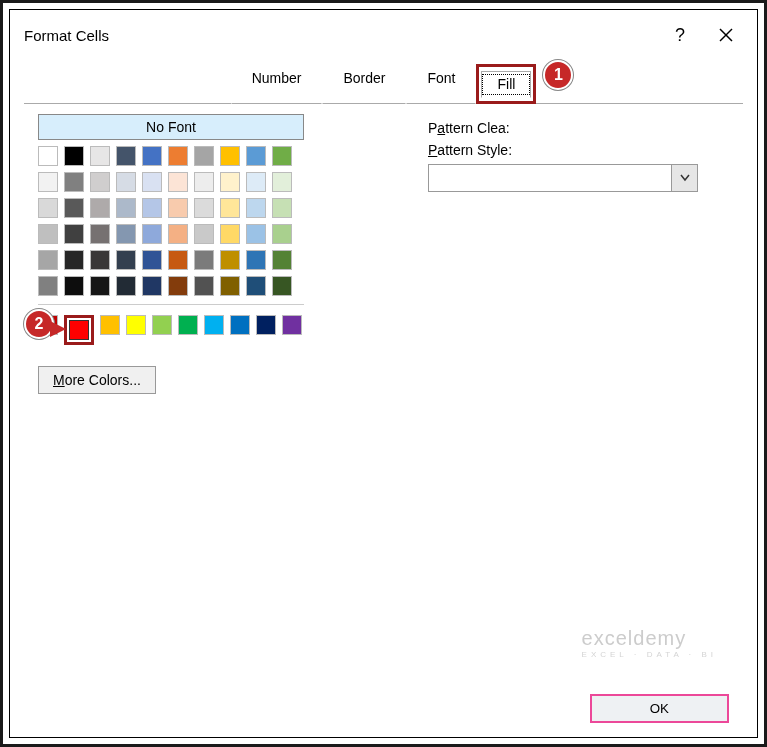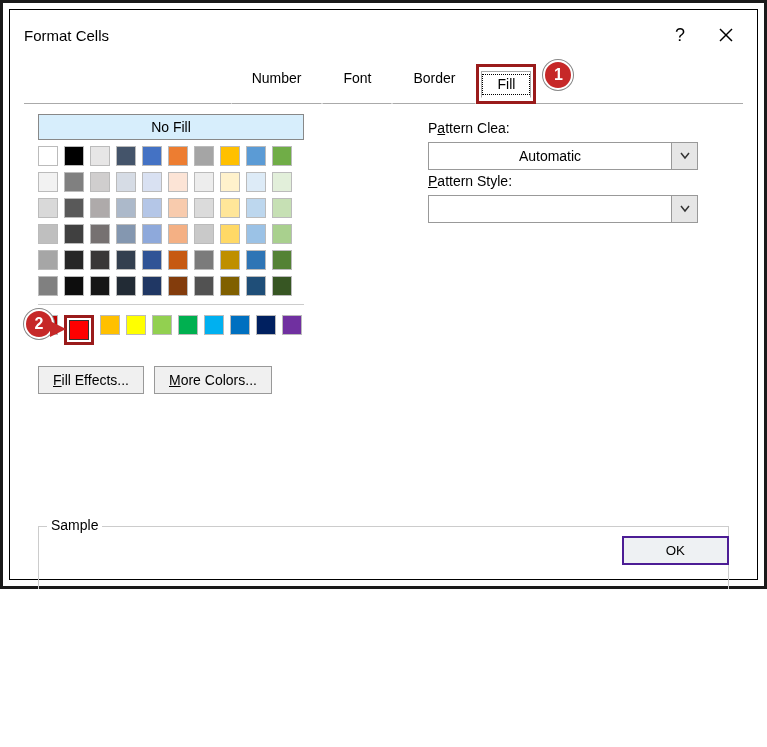--- a/index.html
+++ b/index.html
@@ -1,17 +1,17 @@
 <!DOCTYPE html>
 <html><head>
 <meta charset="utf-8">
 <style>
   * { box-sizing: border-box; }
   body { margin: 0; font-family: "Segoe UI", Tahoma, sans-serif; font-size: 14px; background: #fff; }
-  .wrap { width: 767px; height: 589px; position: relative; border: 3px solid #1a1a1a; }
+  .wrap { width: 767px; height: 747px; position: relative; border: 3px solid #1a1a1a; }
   .inner { position:absolute; inset:6px; border:1px solid #000; background:#fff; }
   .titlebar { display:flex; align-items:center; padding:10px 8px 14px 14px; }
   .title { font-size:15px; }
   .spacer { flex:1; }
   .tb-btn { width:46px; height:30px; font-size:18px; display:flex; align-items:center; justify-content:center;}
   .help-ic { font-weight:400; }
   .close-ic svg { width:14px; height:14px; }
   .close-ic svg line { stroke:#000; stroke-width:1.5; }
   .tabs { display:flex; padding: 0 14px; position:relative;justify-content:center; }
   .tabs::after { content:""; position:absolute; left:14px; right:14px; bottom:0; height:1px; background:#aaa; z-index:0;}
@@ -45,21 +45,21 @@
   .combo-arr svg { width:10px; height:10px; }
   .combo-arr svg polyline { fill:none; stroke:#333; stroke-width:1.5;}
   .sample-box { position:absolute; left:28px; right:28px; top:516px; }
   .fieldset { border:1px solid #ccc; padding: 14px 10px 10px; position:relative; }
   .legend { position:absolute; top:-10px; left:8px; background:#fff; padding:0 4px; }
   .sample-inner { height:66px; }
   .bottom { position:absolute; left:0; right:0; bottom:14px; padding:0 28px;}
   .clear-row { display:flex; justify-content:flex-end; margin-bottom:34px;}
   .clear-btn { border:1px solid #bbb; background:#f4f4f4; color:#888; padding:6px 34px; }
   .okrow { display:flex; justify-content:flex-end; gap:14px; align-items:center;}
-  .ok { border:2px solid #4c1d95; background:#eef1f3; padding:5px 42px; }
+  .ok { border:2px solid #ec4899; background:#eef1f3; padding:5px 58px; }
   .cancel { border:1px solid #aaa; background:#f0f0f0; padding:6px 32px;}
   .watermark { position:absolute; right:40px; bottom:64px; font-size:20px; color:#ccc; letter-spacing:1px;}
   .watermark .sub { font-size:8px; letter-spacing:4px; color:#d4d4d4; display:block; text-align:right;}
 </style>
 </head>
 <body>
 
 <div class="wrap">
  <div class="inner">
   <div class="titlebar">
@@ -69,31 +69,31 @@
     <div class="tb-btn close-ic">
       <svg>
             <line x1="1" y1="1" x2="13" y2="13"></line>
             <line x1="13" y1="1" x2="1" y2="13"></line>
           </svg>
     </div>
   </div>
 
   <div class="tabs">
     <div class="tab plain">Number</div>
+    <div class="tab plain">Border</div>
     <div class="tab plain">Font</div>
-    <div class="tab plain">Border</div>
     <div class="tab active-outline" style="position:relative;">
       <div class="tab-frame"><span class="tab-dash">Fill</span></div>
       <div class="callout c1">1</div>
     </div>
   </div>
 
   <div class="content">
     <div class="leftcol">
-      <div class="nocolor">No Fill</div>
+      <div class="nocolor">No Font</div>
 
       <div class="sw-row" id="theme-row">
             <div class="sw" style="background: rgb(255, 255, 255);"></div>
             <div class="sw" style="background: rgb(0, 0, 0);"></div>
             <div class="sw" style="background: rgb(231, 230, 230);"></div>
             <div class="sw" style="background: rgb(68, 84, 106);"></div>
             <div class="sw" style="background: rgb(68, 114, 196);"></div>
             <div class="sw" style="background: rgb(237, 125, 49);"></div>
             <div class="sw" style="background: rgb(165, 165, 165);"></div>
             <div class="sw" style="background: rgb(255, 192, 0);"></div>
@@ -171,61 +171,48 @@
             <div class="sw" style="background: rgb(146, 208, 80);"></div>
             <div class="sw" style="background: rgb(0, 176, 80);"></div>
             <div class="sw" style="background: rgb(0, 176, 240);"></div>
             <div class="sw" style="background: rgb(0, 112, 192);"></div>
             <div class="sw" style="background: rgb(0, 32, 96);"></div>
             <div class="sw" style="background: rgb(112, 48, 160);"></div>
           </div>
 
       <div class="btns-row">
         <button class="btn">
-          <span class="underline">F</span><span>ill Effects...</span>
-        </button>
-        <button class="btn">
           <span class="underline">M</span><span>ore Colors...</span>
         </button>
       </div>
     </div>
 
     <div class="rightcol">
       <div class="lbl">
         <span>P</span><span class="underline">a</span><span>ttern Clea:</span>
-      </div>
-      <div class="combo">
-        <div class="combo-txt">Automatic</div>
-        <div class="combo-arr">
-              <svg>
-                <polyline points="1,2 5,7 9,2"></polyline>
-              </svg>
-            </div>
       </div>
       <div class="lbl" style="margin-top:3px">
         <span class="underline">P</span><span>attern Style:</span>
       </div>
       <div class="combo">
         <div class="combo-txt"></div>
         <div class="combo-arr">
               <svg>
                 <polyline points="1,2 5,7 9,2"></polyline>
               </svg>
             </div>
       </div>
     </div>
   </div>
 
-  <div class="sample-box">
-    <div class="fieldset">
-      <div class="legend">Sample</div>
-      <div class="sample-inner"></div>
-    </div>
-  </div>
 
   <div class="bottom">
+    <div class="watermark">
+      <span>exceldemy</span>
+      <span class="sub">EXCEL · DATA · BI</span>
+    </div>
     <div class="okrow">
       <button class="ok">OK</button>
     </div>
   </div>
 
  </div>
 </div>
 
 </body></html>

